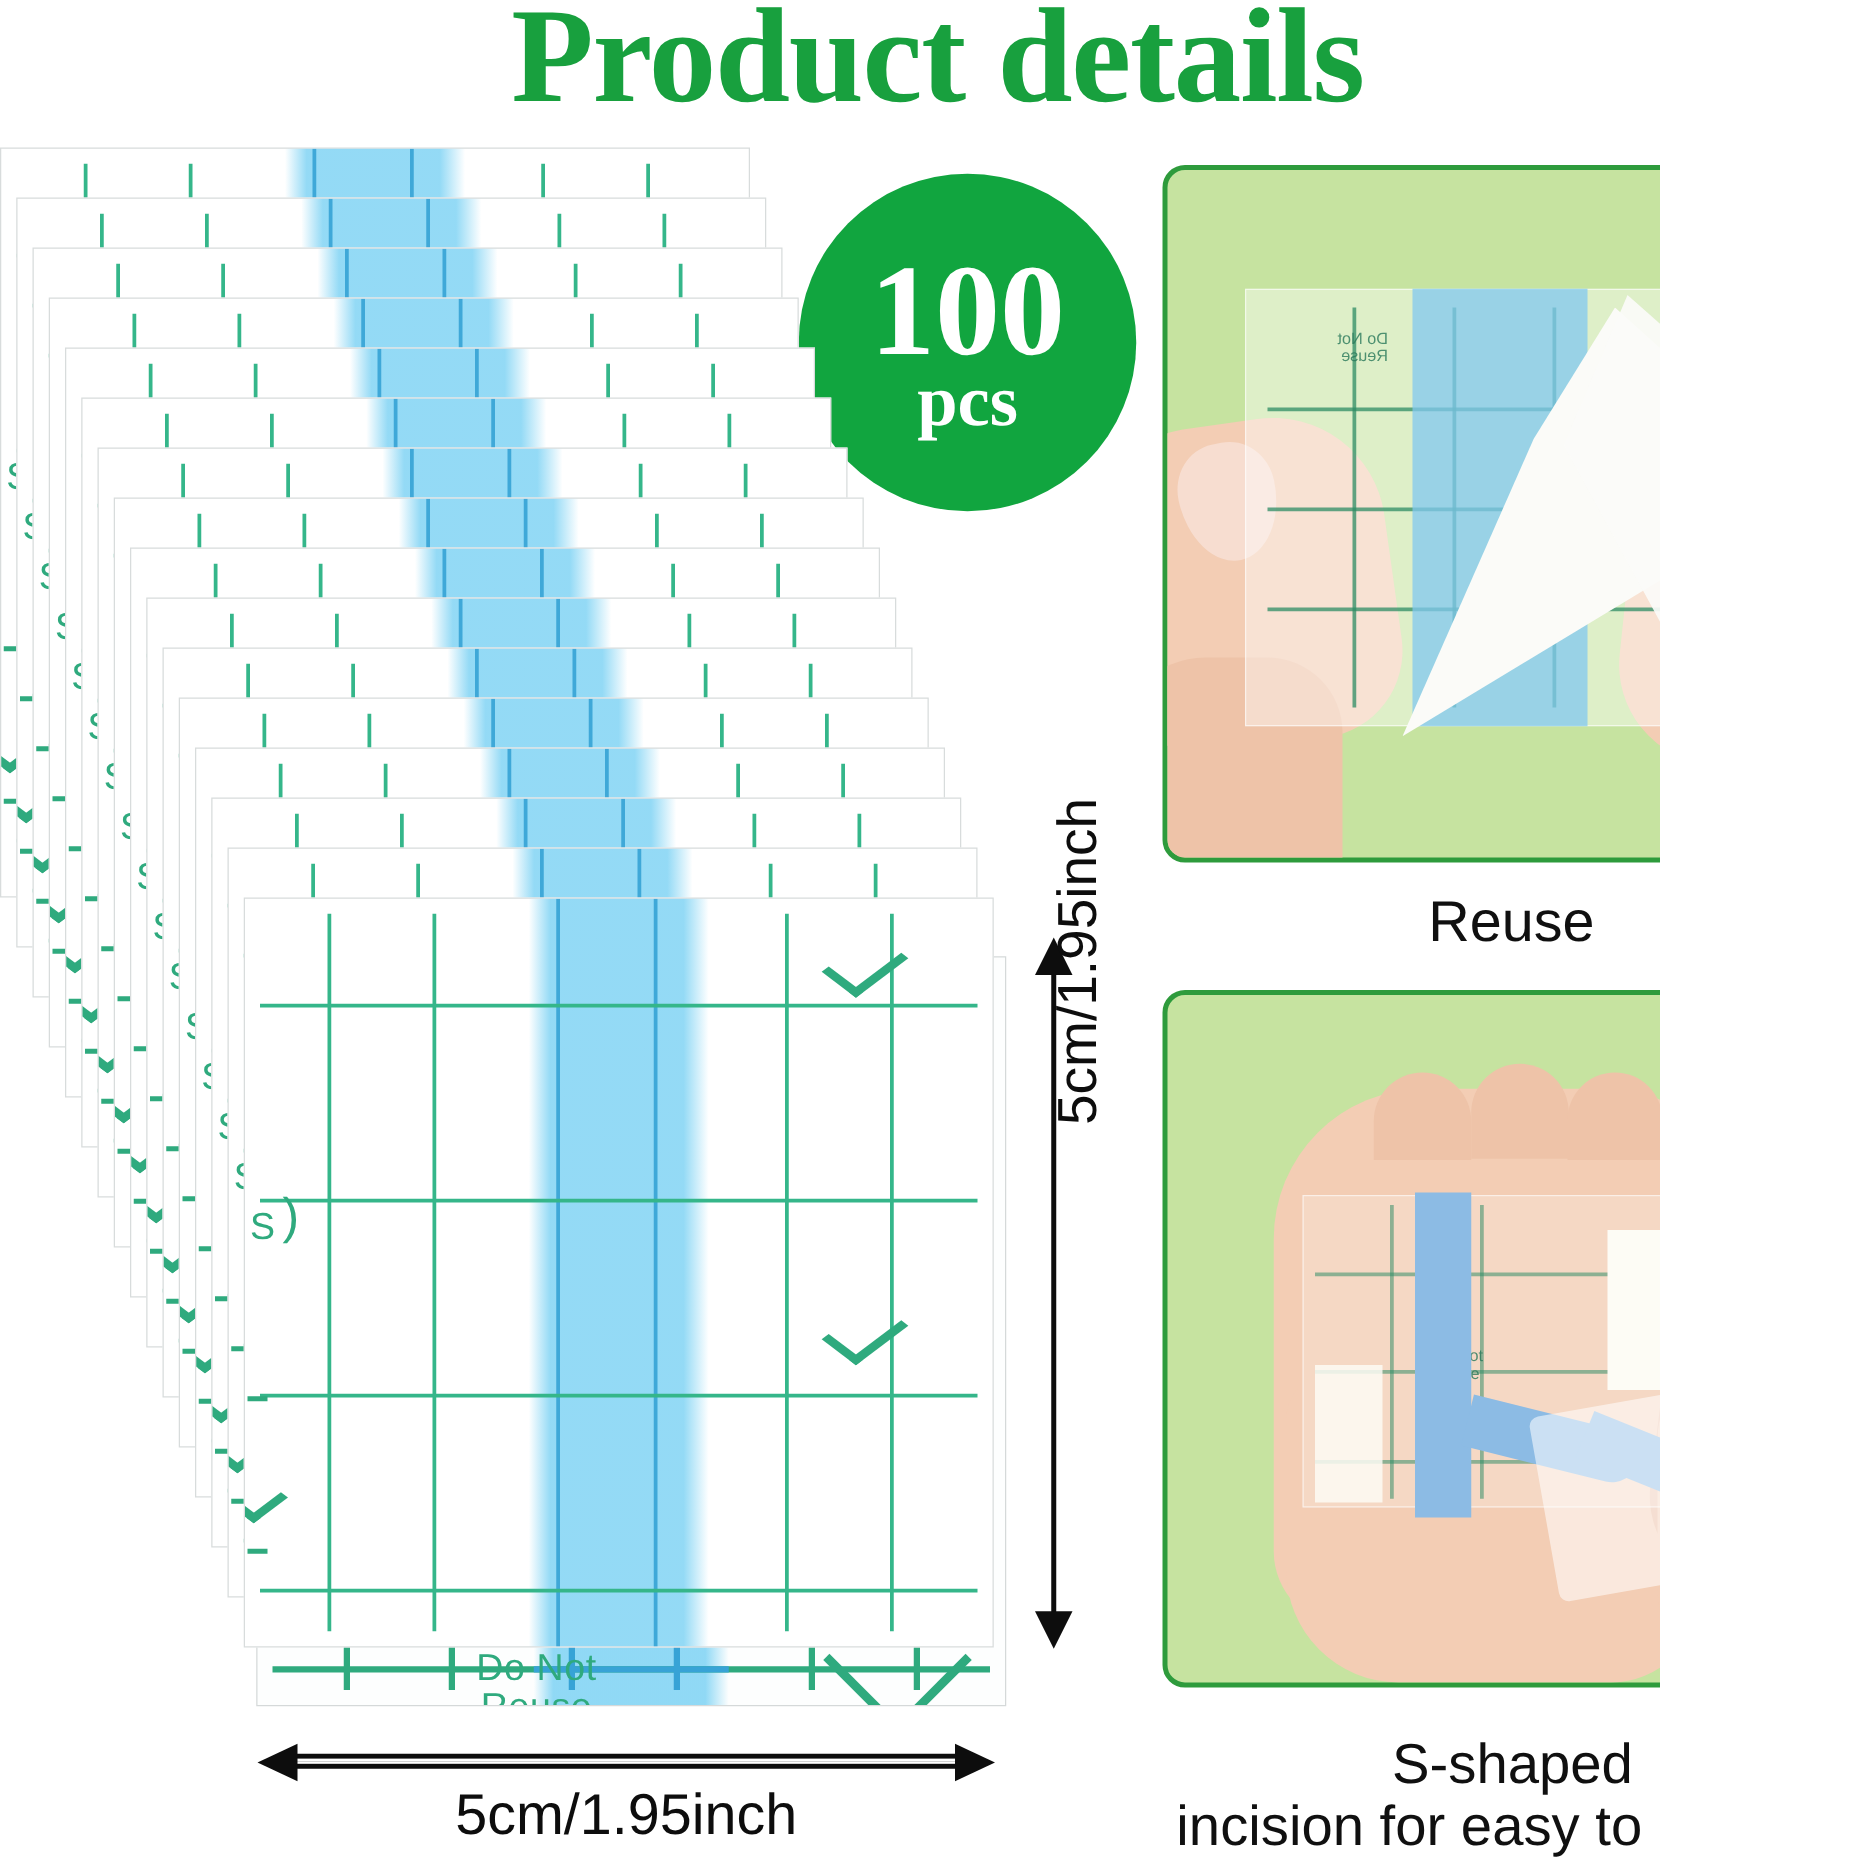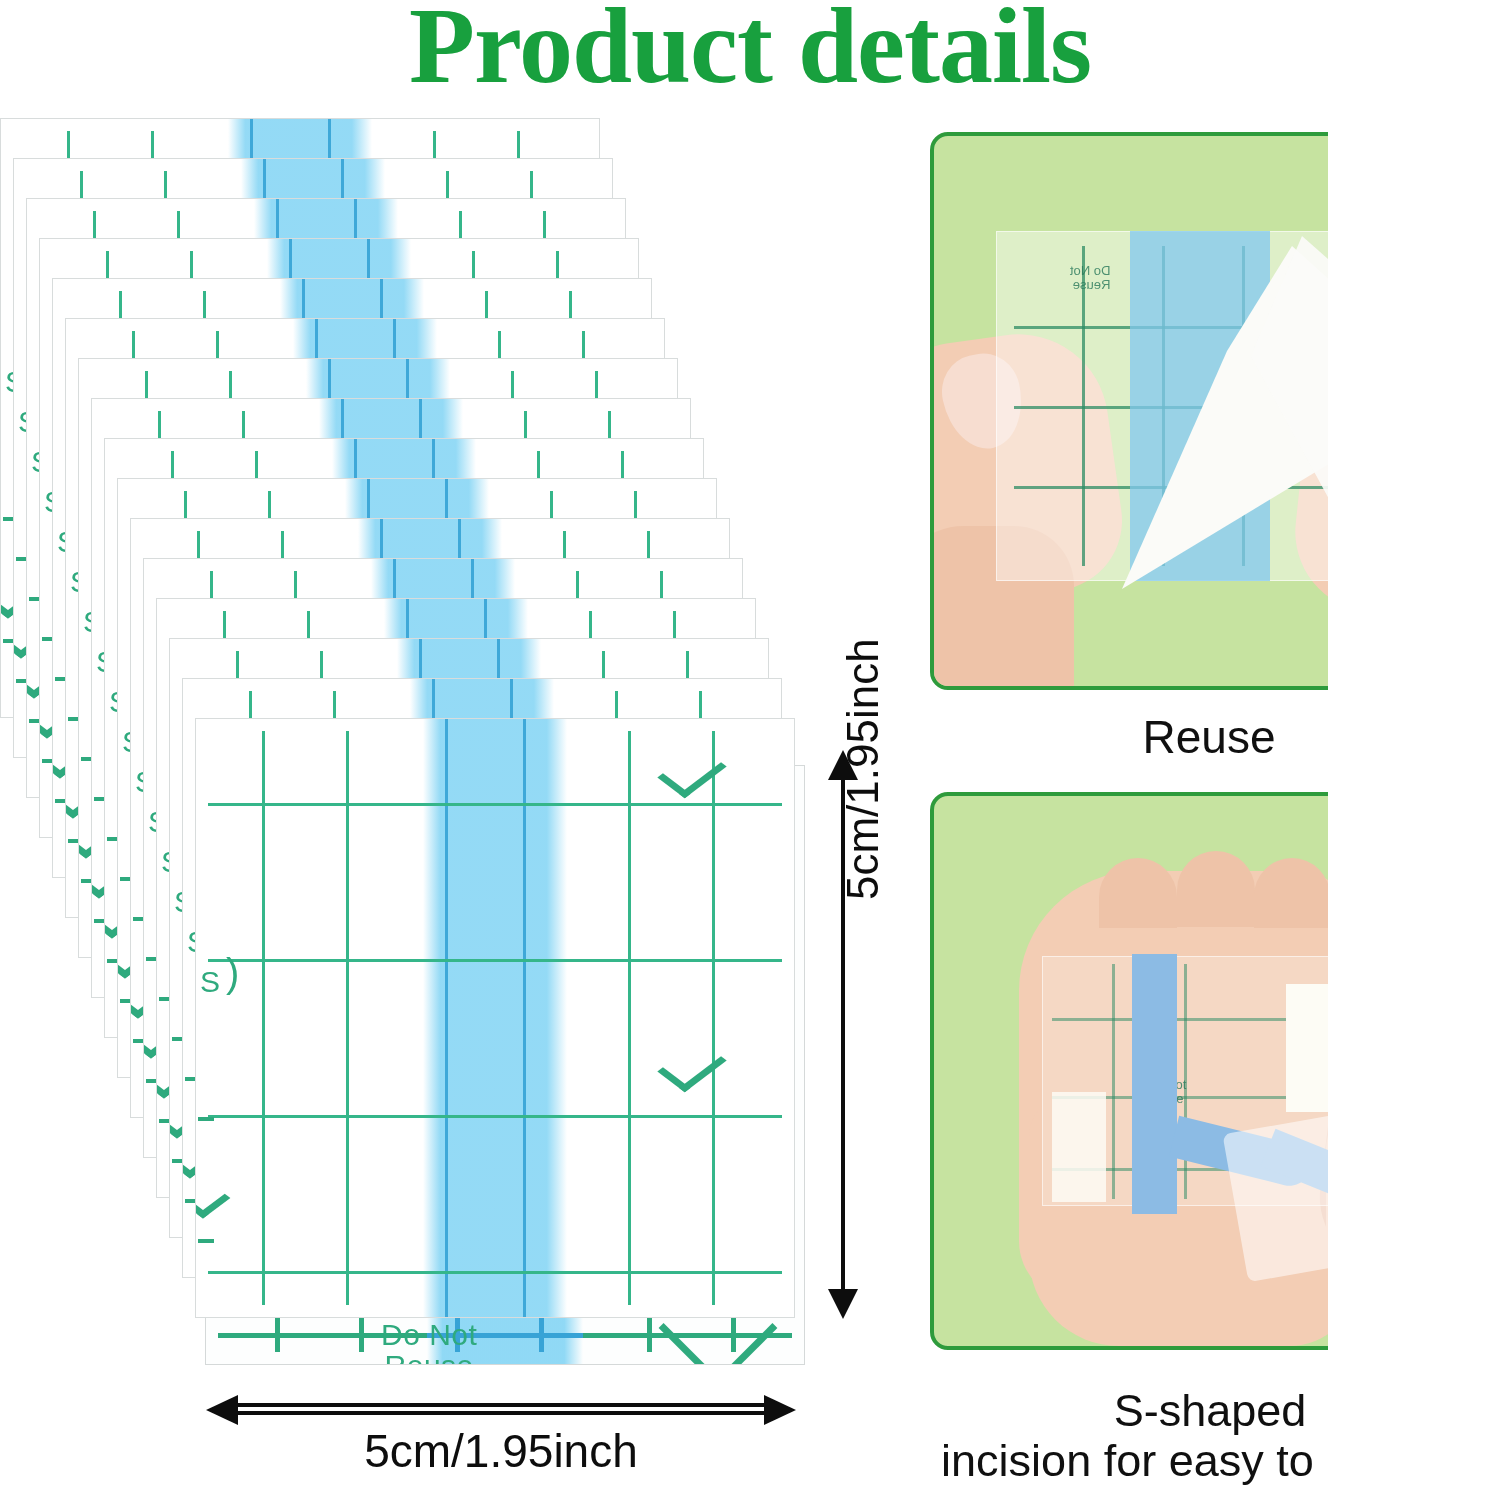--- a/index.html
+++ b/index.html
@@ -698,20 +698,24 @@
           <div class="two">2</div>
           <div class="slash"></div>
         </div>
         <div class="dnr-text">Do Not
 Reuse</div>
       </div>
       <div style="position: absolute; left: -8px; top: 60px; font-size: 30px; color: rgb(47, 170, 126); line-height: 1.05; white-space: pre-line;">Not
 se</div>
     </div>
 
+  <div id="badge">
+    <div class="b-num">100</div>
+    <div class="b-unit">pcs</div>
+  </div>
 
   <div id="dim-v">
     <div class="shaft"></div>
     <div class="head-up"></div>
     <div class="head-dn"></div>
   </div>
   <div id="dim-v-label">5cm/1.95inch</div>
 
   <div id="dim-h">
     <div class="shaft"></div>

